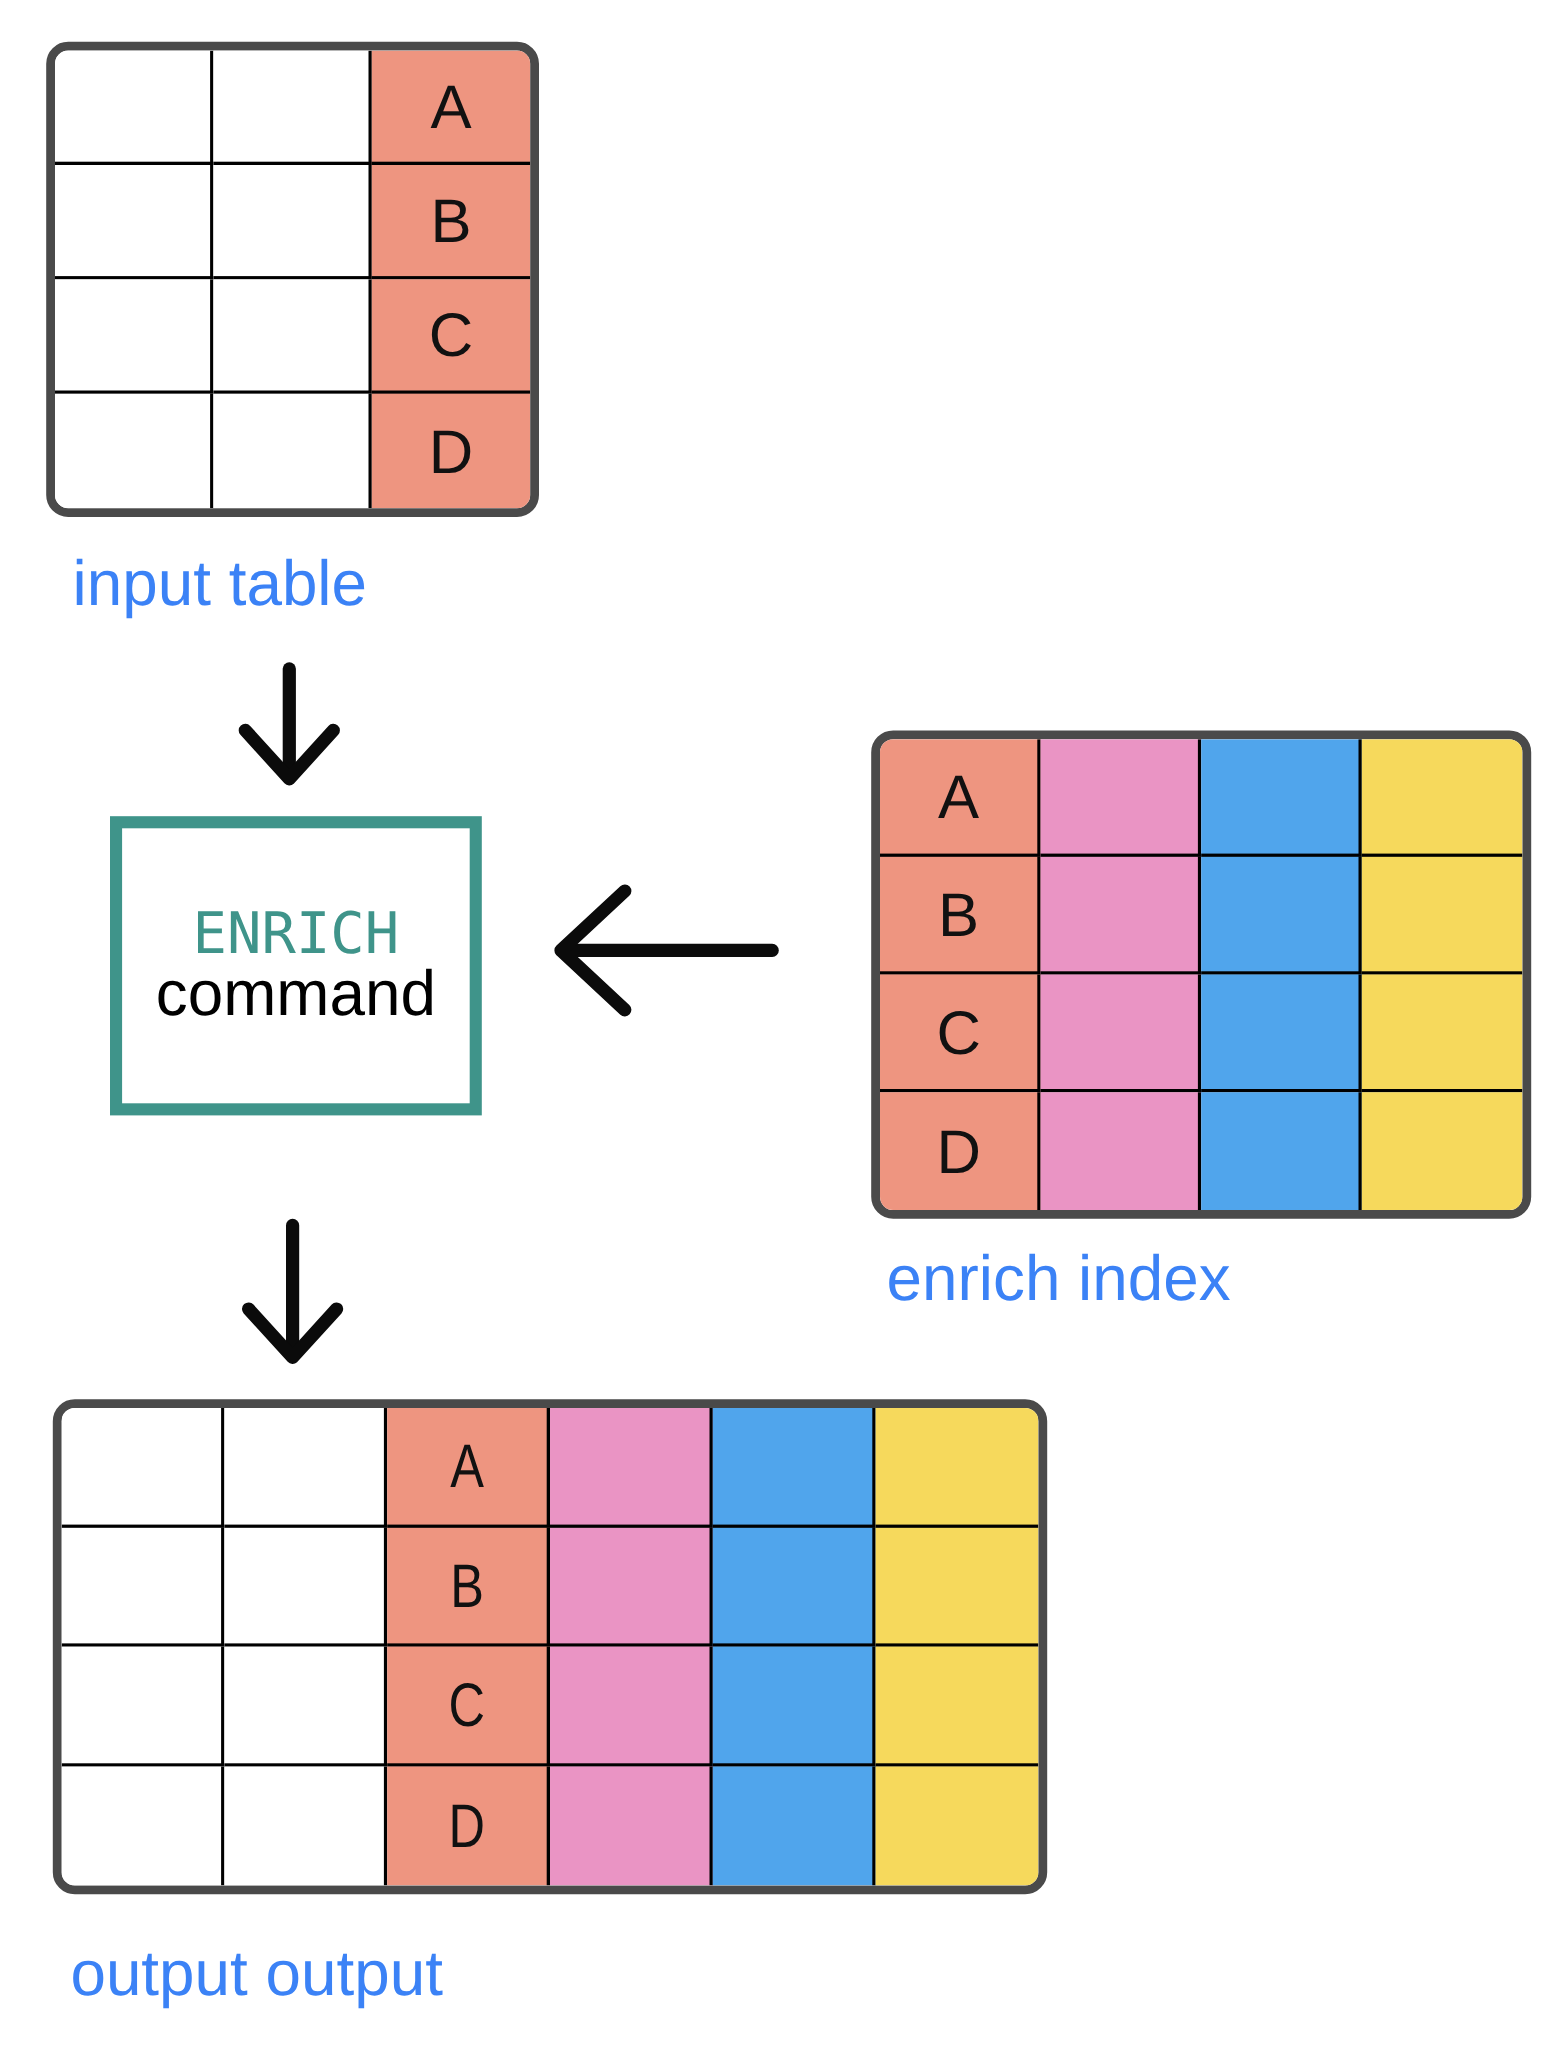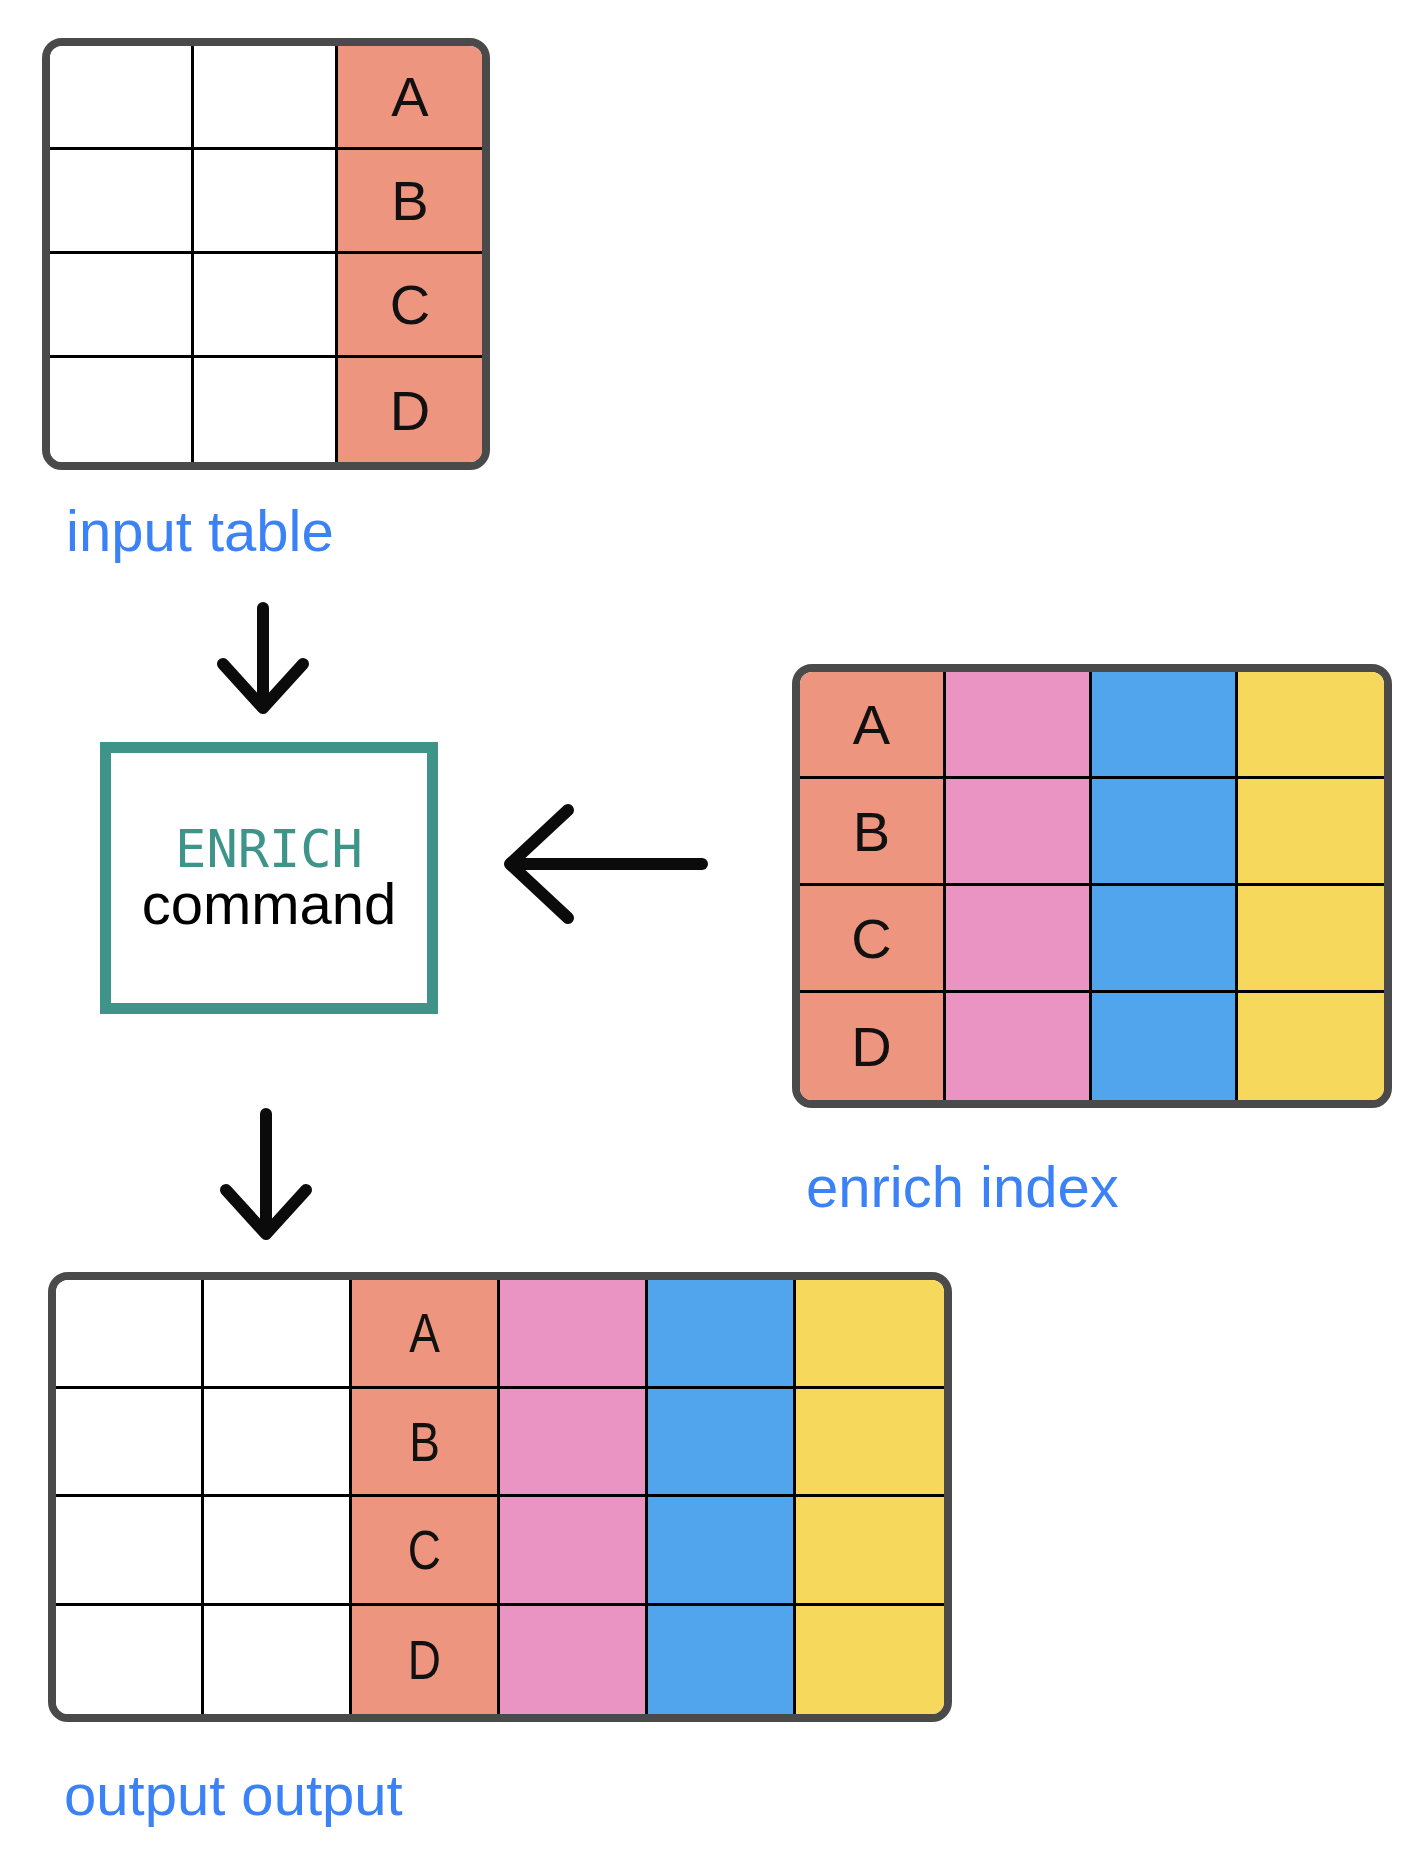--- a/index.html
+++ b/index.html
@@ -112,21 +112,21 @@
     <div class="cell" style="background: rgb(80, 165, 236);"></div>
     <div class="cell last-col" style="background: rgb(246, 217, 92);"></div>
     <div class="cell last-row" style="background: rgb(238, 149, 128);">
       <span>D</span>
     </div>
     <div class="cell last-row" style="background: rgb(234, 148, 196);"></div>
     <div class="cell last-row" style="background: rgb(80, 165, 236);"></div>
     <div class="cell last-col last-row" style="background: rgb(246, 217, 92);"></div>
   </div>
 
-<div class="dlabel" style="left:806px;top:1154px;">enrich index</div>
+<div class="dlabel" style="left:806px;top:1130px;">enrich index</div>
 
 <svg class="abs" style="left:203px;top:1108px;" width="130" height="140" viewBox="0 0 130 140">
   <path d="M 63 6 L 63 122"></path>
   <path d="M 23 82 L 63 126 L 103 82"></path>
 </svg>
 
 <div class="dtable" style="left: 48px; top: 1272px; width: 904px; height: 450px; grid-template-columns: repeat(6, 1fr); grid-template-rows: repeat(4, 1fr);">
     <div class="cell" style="background: rgb(255, 255, 255);"></div>
     <div class="cell" style="background: rgb(255, 255, 255);"></div>
     <div class="cell" style="background: rgb(238, 149, 128);">

